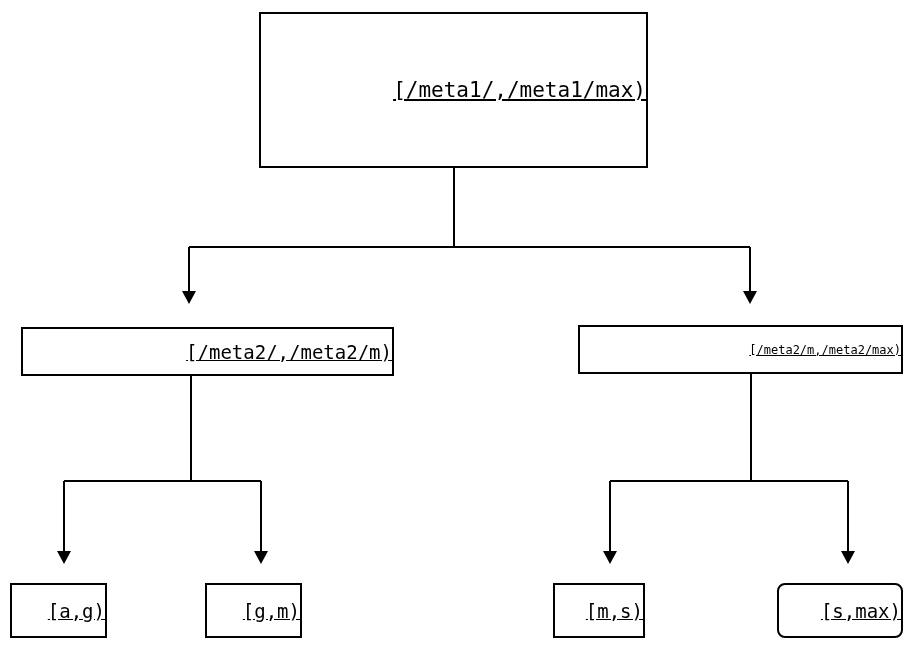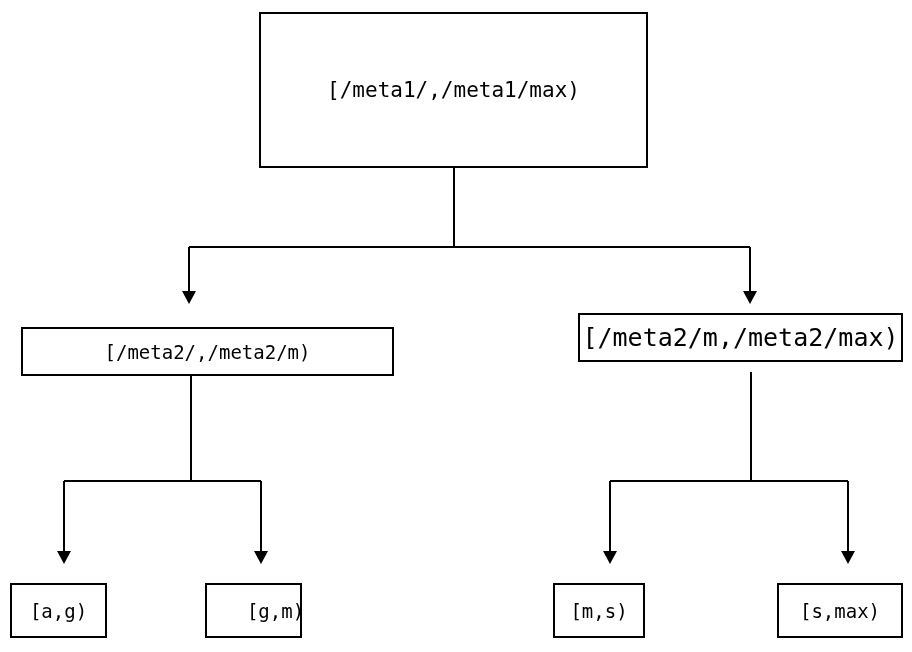--- a/index.html
+++ b/index.html
@@ -16,24 +16,25 @@
     overflow: hidden;
     font-family: "DejaVu Sans Mono", "Liberation Mono", monospace;
   }
   .node {
     position: absolute;
     box-sizing: border-box;
     border: 2px solid #000000;
     background: #ffffff;
     display: flex;
     align-items: center;
-    justify-content: center;
+    justify-content: flex-end;
     color: #000000;
     white-space: pre;
     letter-spacing: 0px;
+    text-decoration: underline;
   }
   .node-label {
     display: block;
     color: #000000;
     white-space: pre;
   }
   .node-root {
     left: 259px;
     top: 12px;
     width: 389px;
@@ -42,33 +43,33 @@
   }
   .node-mid-left {
     left: 21px;
     top: 327px;
     width: 373px;
     height: 49px;
     font-size: 19px;
   }
   .node-mid-right {
     left: 578px;
-    top: 313px;
+    top: 325px;
     width: 325px;
     height: 49px;
-    font-size: 25px;
+    font-size: 12px;
   }
   .node-leaf {
     height: 55px;
     font-size: 19px;
   }
   .leaf-1 { left: 10px;  top: 583px; width: 97px; }
   .leaf-2 { left: 205px; top: 583px; width: 97px; padding-left: 44px; }
   .leaf-3 { left: 553px; top: 583px; width: 92px; }
-  .leaf-4 { left: 777px; top: 583px; width: 126px; }
+  .leaf-4 { left: 777px; top: 583px; width: 126px; border-radius: 8px; }
 
   .edge-layer {
     position: absolute;
     left: 0;
     top: 0;
     width: 912px;
     height: 652px;
     pointer-events: none;
   }
   .edge-line {

